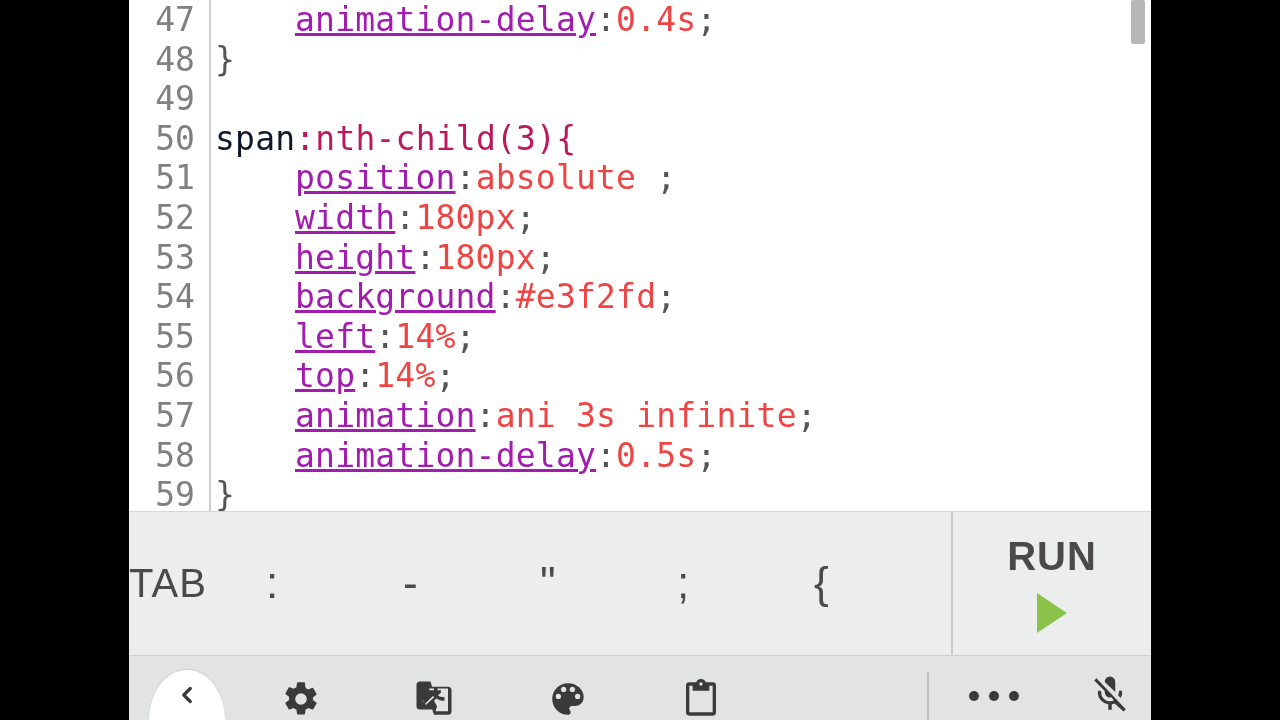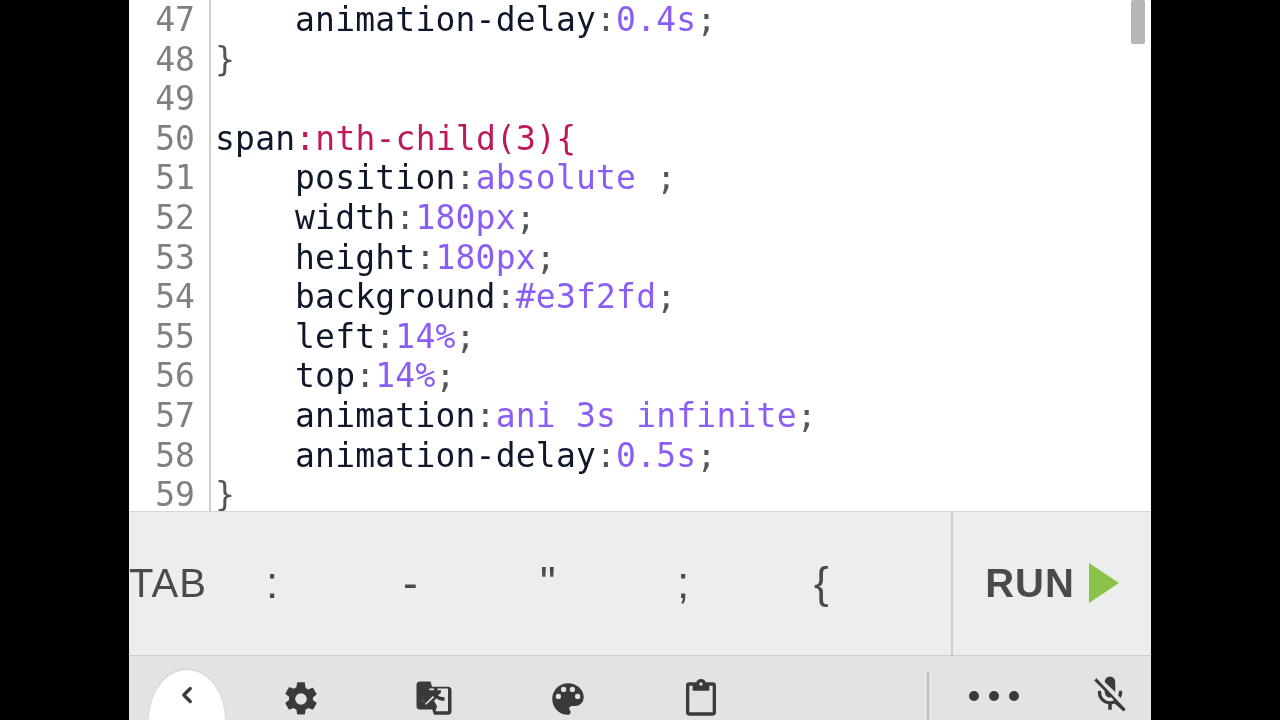--- a/index.html
+++ b/index.html
@@ -50,22 +50,22 @@
   }
   .gutter {
     width: 6px;
     border-left: 2px solid #cfcfcf;
     flex: 0 0 6px;
   }
   .codecell { color: #222; letter-spacing: 0.2px; }
   .ind { display:inline-block; width: 80px; }
   .sel  { color: #0f172a; }
   .psel { color: #be185d; }
-  .prop { color: #0f172a; }
-  .val  { color: #8b5cf6; }
+  .prop { color: #a21caf; text-decoration: underline; }
+  .val  { color: #ef4444; }
   .punct{ color: #555; }
 
   .keyrow {
     height: 145px;
     background: #eceeed;
     border-top: 1px solid #d7d7d7;
     display: flex;
     align-items: center;
   }
   .keys {
@@ -86,20 +86,21 @@
   .key.tab { font-size: 40px; letter-spacing: 1px; }
   .runwrap {
     width: 200px;
     height: 100%;
     border-left: 2px solid #c9c9c9;
     display: flex;
     align-items: center;
     justify-content: center;
     gap: 14px;
     cursor: pointer;
+    flex-direction: column;
   }
   .runlabel {
     font-family: -apple-system, Arial, sans-serif;
     font-size: 40px;
     color: #4a4a4a;
     font-weight: 600;
     letter-spacing: 1px;
   }
   .play {
     width: 0; height: 0;

